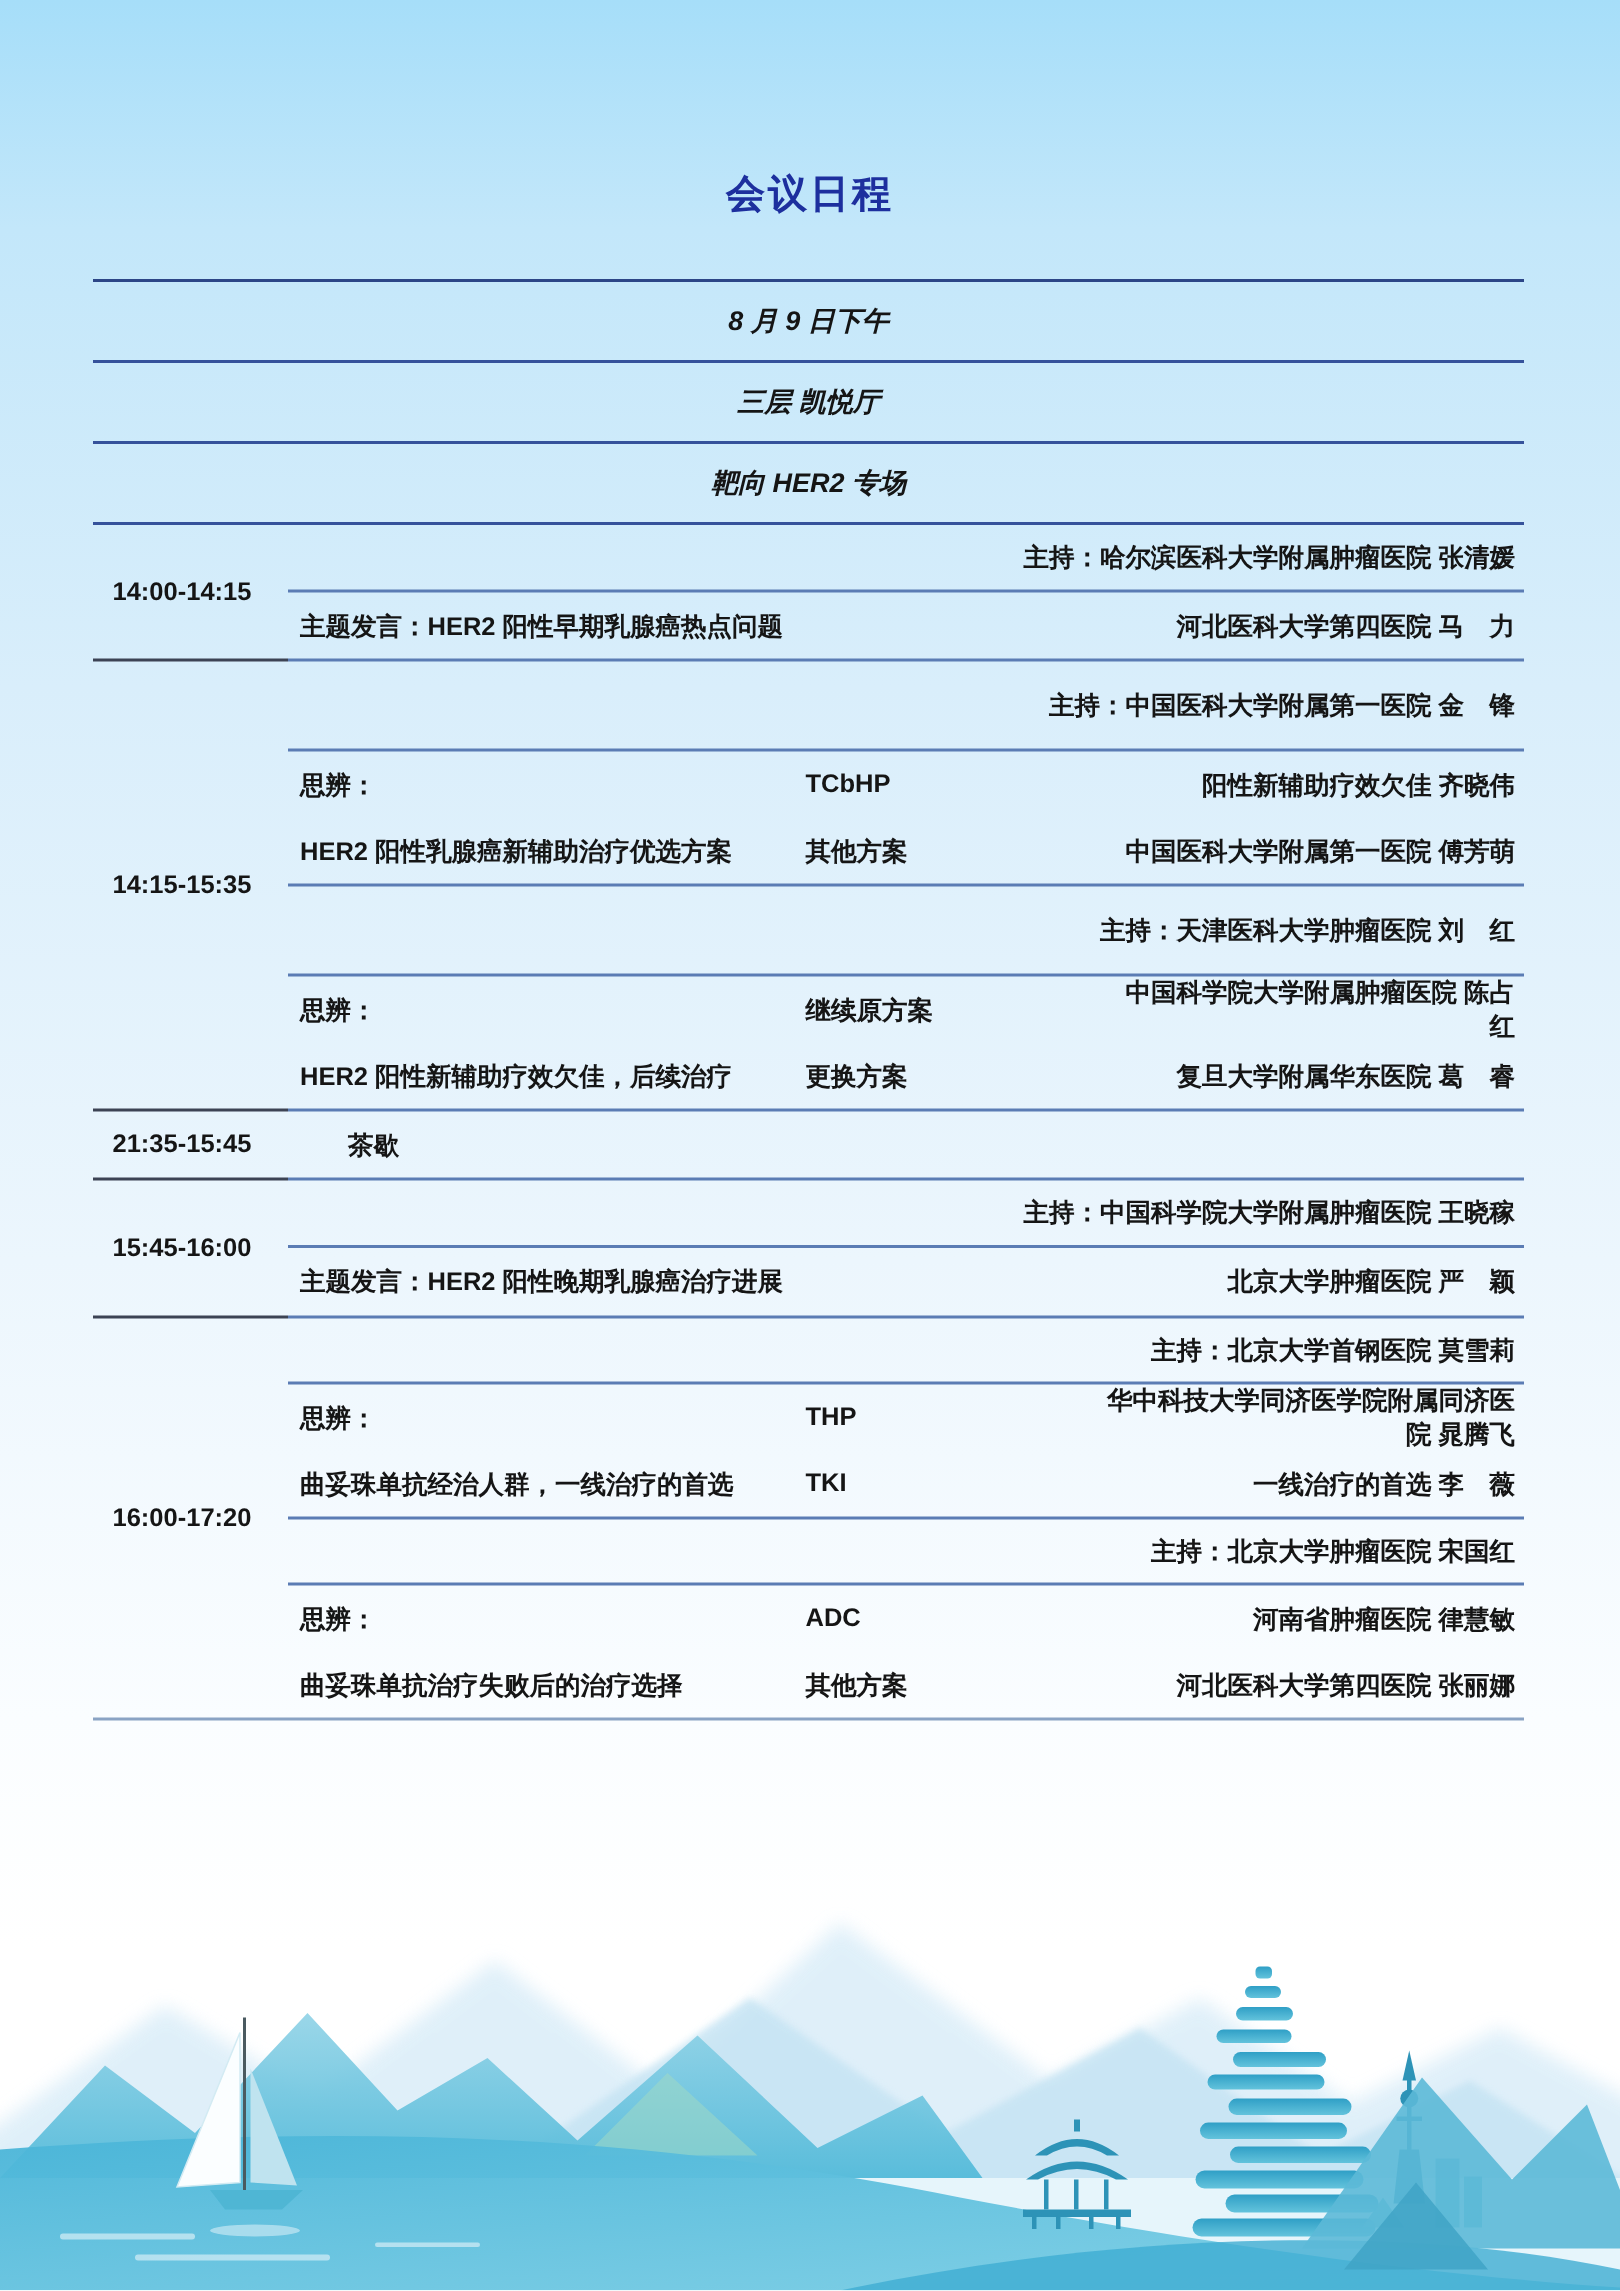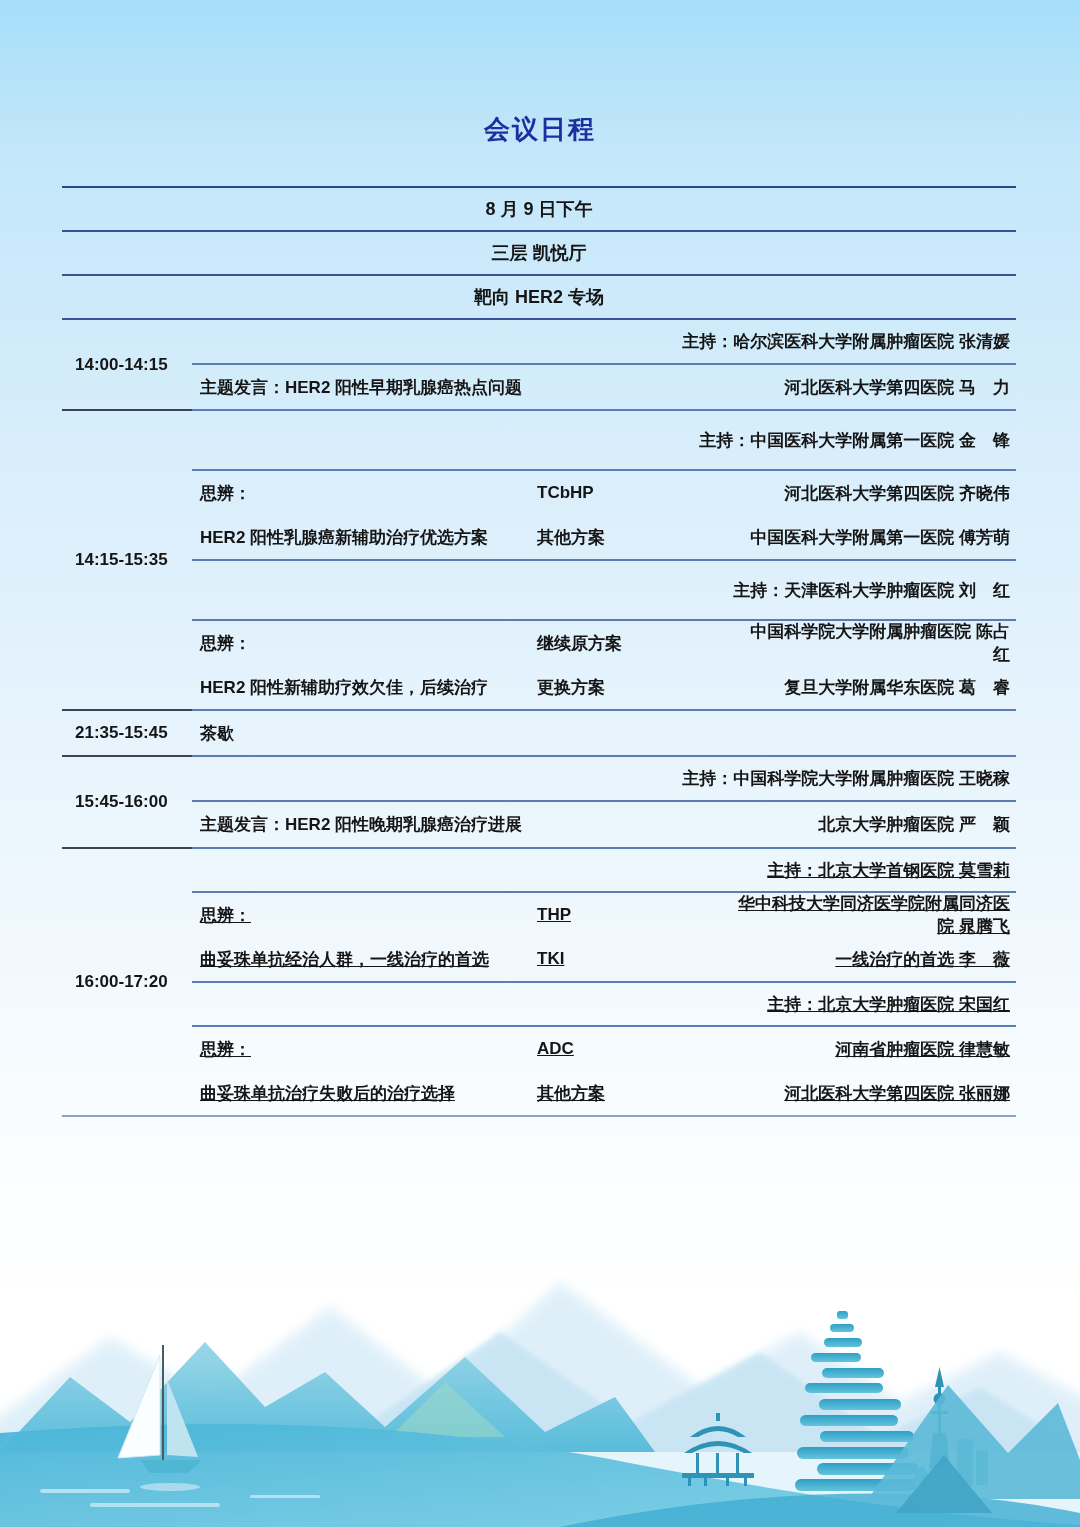--- a/index.html
+++ b/index.html
@@ -12,44 +12,44 @@
   .title{
     position:absolute; top:112px; left:0; width:100%; text-align:center;
     font-size:26px; letter-spacing:2px; color:#1d2f9e;
   }
   .agenda{
     position:absolute; left:62px; top:186px; width:954px;
     border-top:2px solid #2c4687; font-size:17px;
   }
   .agenda *{box-sizing:border-box;}
   .hrow{
-    height:44px; display:flex; align-items:center; justify-content:center;
-    border-bottom:2px solid #35529b; font-size:18px;
+    height:54px; display:flex; align-items:center; justify-content:center;
+    border-bottom:2px solid #35529b; font-size:18px;font-style:italic;
   }
   .block{display:flex;}
   .tcell{
     width:130px; padding-left:13px; display:flex; align-items:center;
     border-bottom:2px solid #3c4354; font-size:17px;
   }
   .block.last .tcell{border-bottom-color:#8aa3c4;}
   .ccell{flex:1; border-bottom:2px solid #5b7cb4;}
-  .block.last .ccell{border-bottom-color:#8aa3c4;text-decoration:underline;}
+  .block.last .ccell{border-bottom-color:#8aa3c4;}
   .bb{border-bottom:2px solid #5b7cb4;}
   .mod{
     display:flex; align-items:center; justify-content:flex-end;
     padding-right:6px; text-align:right;
   }
   .trow{display:flex; align-items:center;}
   .t-title{padding-left:8px;}
   .t-speaker{flex:1; text-align:right; padding-right:6px;}
   .drow{display:flex; align-items:center;}
   .d1{width:345px; padding-left:8px;}
   .d2{width:200px;}
   .d3{flex:1; text-align:right; padding-right:6px;}
-  .break-label{display:flex; align-items:center; padding-left:8px; height:44px;}
+  .break-label{display:flex; align-items:center; padding-left:8px; height:44px;margin-left:32px;}
   .r44{height:44px} .r45{height:45px} .r46{height:60px}
   .artwork{position:absolute; left:0; bottom:0; width:1080px; height:300px;}
 </style>
 </head>
 <body>
 
 <div class="page">
 
   <div class="title">会议日程</div>
 
@@ -71,21 +71,21 @@
     </div>
 
     <div class="block">
       <div class="tcell">14:15-15:35</div>
       <div class="ccell">
         <div class="mod bb r46">主持：中国医科大学附属第一医院 金　锋</div>
         <div class="grp bb">
           <div class="drow r44">
             <div class="d1">思辨：</div>
             <div class="d2">TCbHP</div>
-            <div class="d3">河北医科大学第四医院 齐晓伟</div>
+            <div class="d3">阳性新辅助疗效欠佳 齐晓伟</div>
           </div>
           <div class="drow r44">
             <div class="d1">HER2 阳性乳腺癌新辅助治疗优选方案</div>
             <div class="d2">其他方案</div>
             <div class="d3">中国医科大学附属第一医院 傅芳萌</div>
           </div>
         </div>
         <div class="mod bb r46">主持：天津医科大学肿瘤医院 刘　红</div>
         <div class="grp">
           <div class="drow r44">

